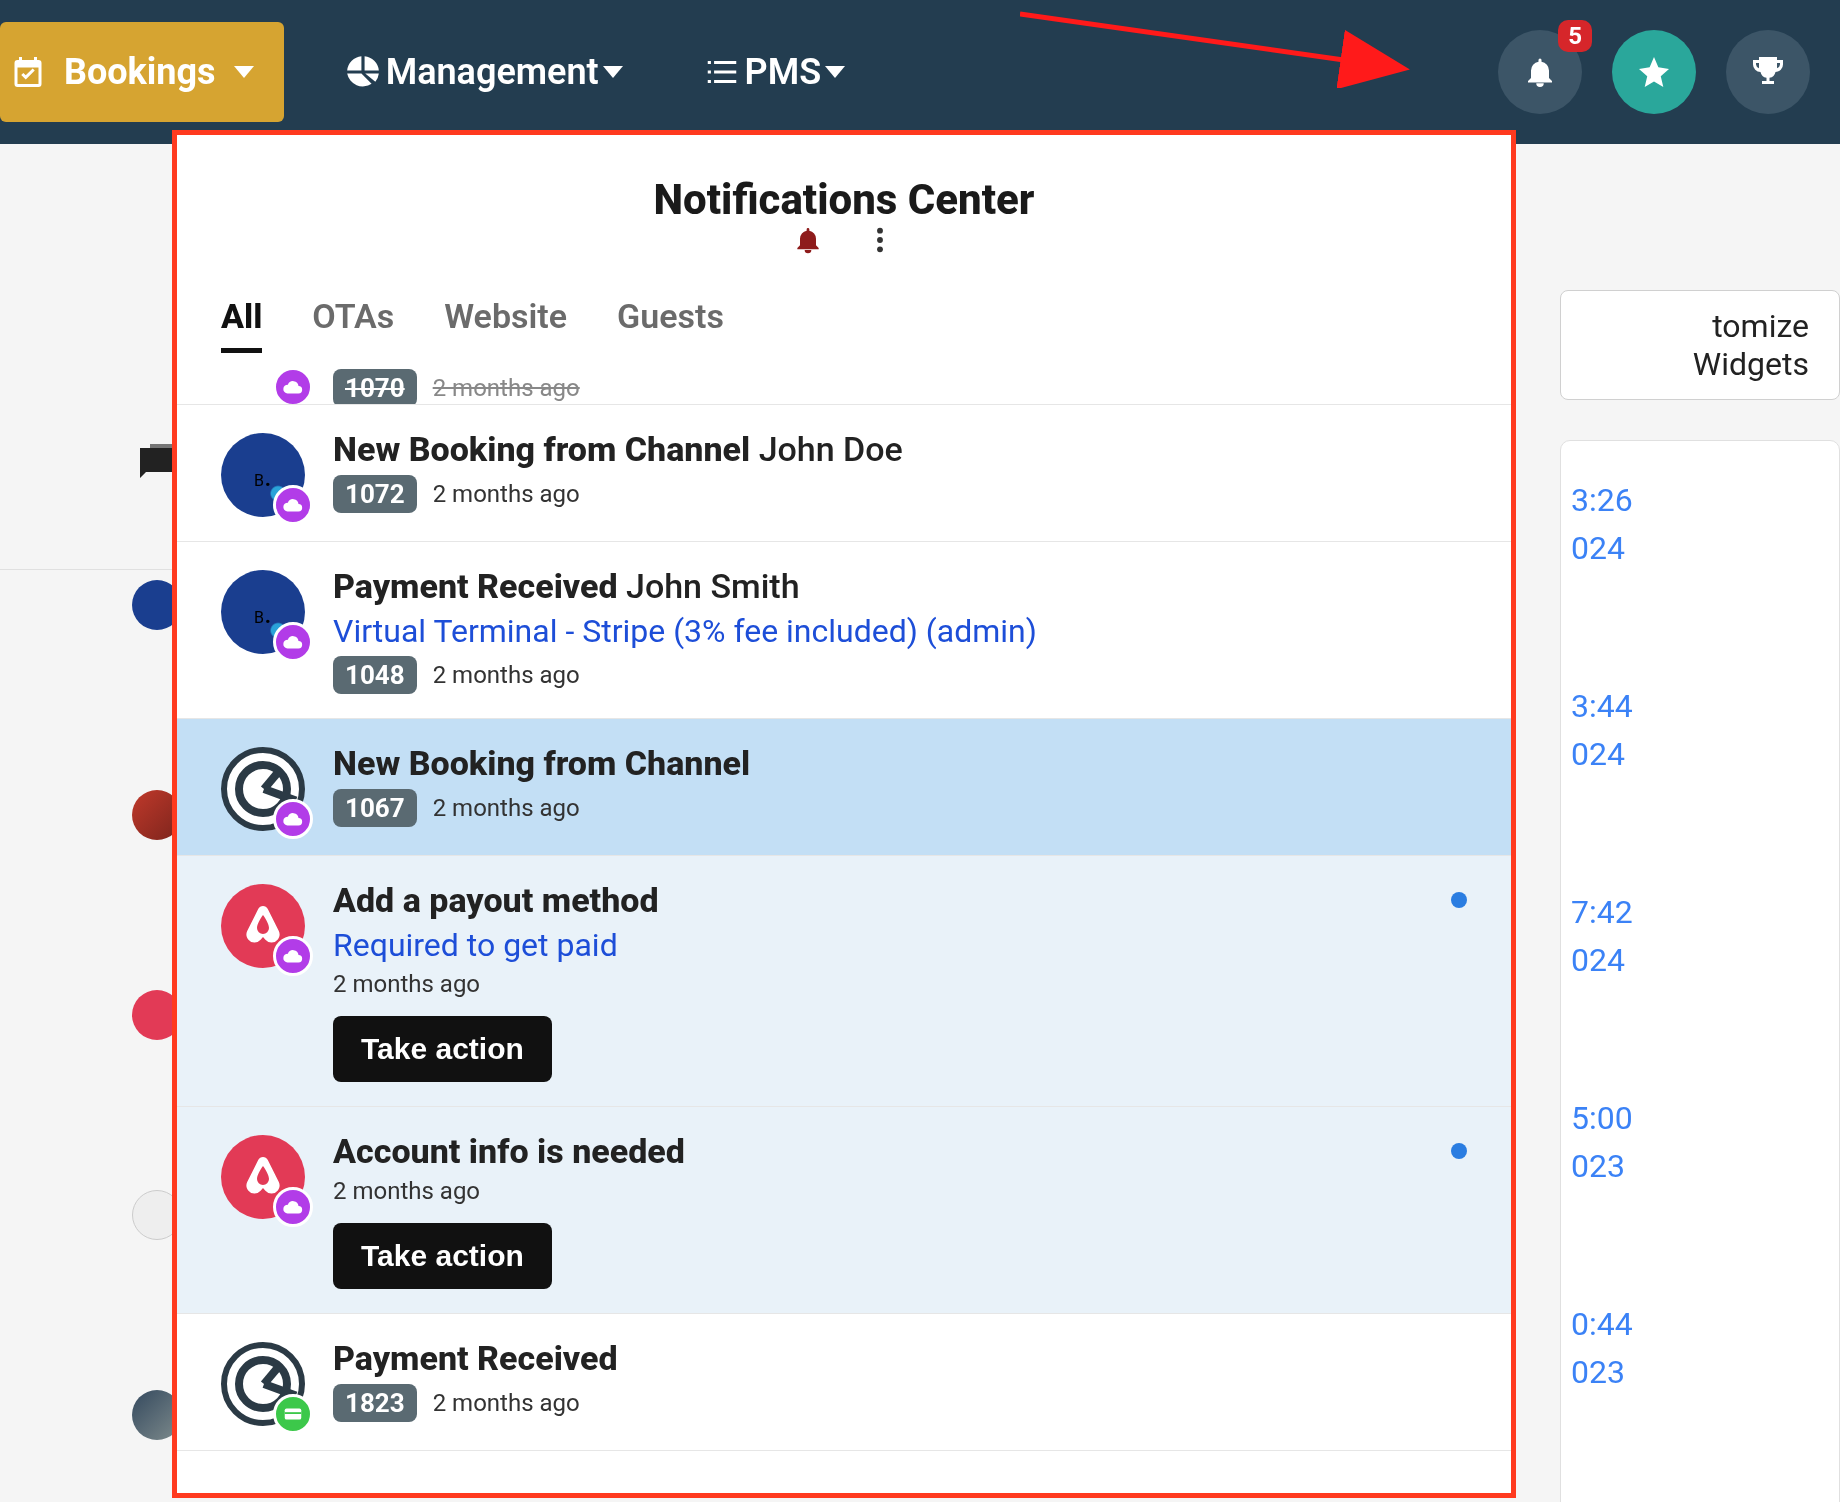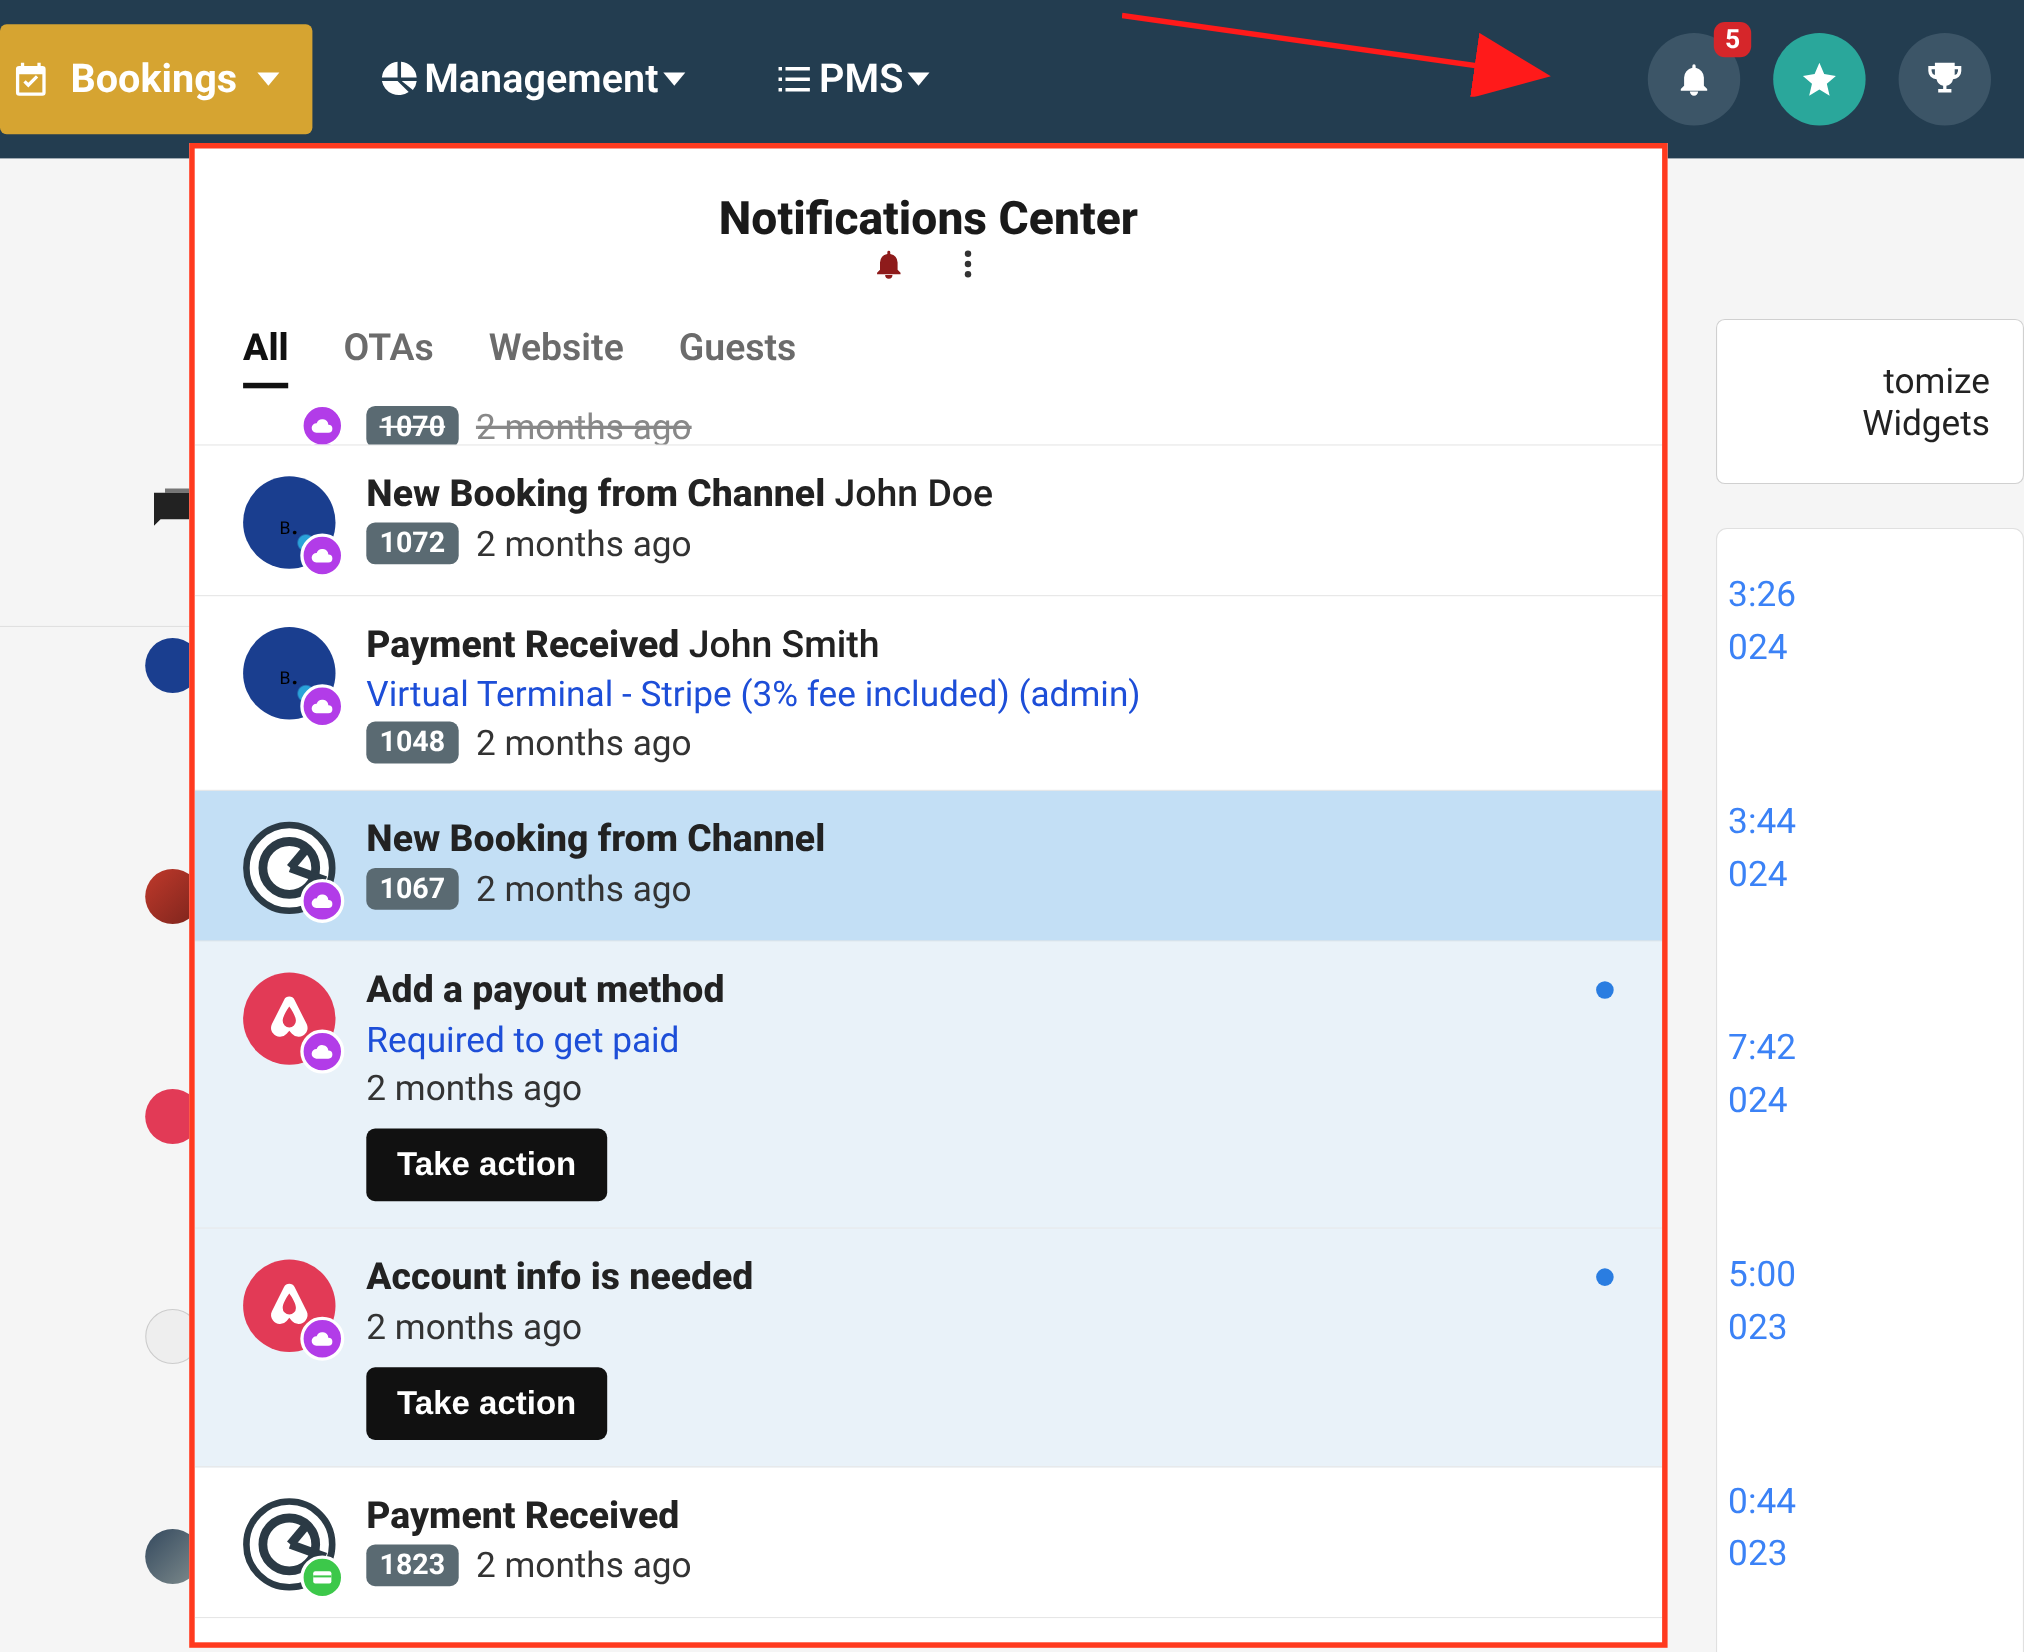--- a/index.html
+++ b/index.html
@@ -75,21 +75,21 @@
     width: 400px; height: 80px;
     pointer-events: none;
     z-index: 50;
   }
 
   
   .bg-cards { position: absolute; left: 0; top: 380px; width: 190px; height: 1100px; }
   .bg-chat { position:absolute; left:132px; top:440px; width:48px; height:48px; color:#222; }
 
   .bg-right { position:absolute; right:0; top:290px; width:280px; height:1200px; }
-  .bg-widget-btn { background:#fff; border:1px solid #d0d0d0; border-radius:8px; padding:36px 30px; font-size:32px; text-align:right; color:#222;}
+  .bg-widget-btn { background:#fff; border:1px solid #d0d0d0; border-radius:8px; padding:16px 30px; font-size:32px; text-align:right; color:#222;}
   .bg-right-card { background:#fff; border-radius:10px; border:1px solid #e0e0e0; margin-top:40px; padding:30px 0 30px 10px; }
   .bg-time { font-size:32px; color:#3b82f6; margin-top:10px; margin-left:0; }
 
   
   .notif-panel {
     position: absolute;
     top: 130px; left: 172px;
     width: 1344px; height: 1368px;
     background: #fff;
     border: 5px solid #ff3a1f;
@@ -154,21 +154,21 @@
   .notif-body { flex:1; }
   .notif-line1 { font-size:34px; color:#222; }
   .notif-line1 .bold { font-weight:800; }
   .notif-line1 .reg { font-weight:500; }
   .notif-desc { font-size:32px; color:#1d4ed8; margin-top:6px; }
   .notif-meta { display:flex; align-items:center; gap:16px; margin-top:6px; }
   .pill {
     background:#5a6a72; color:#fff; border-radius:8px;
     padding:4px 12px; font-size:26px; font-weight:700;
   }
-  .notif-time { font-size:32px; color:#333; }
+  .notif-time { font-size:24px; color:#333; }
   .notif-dot {
     width:16px; height:16px; border-radius:50%; background:#2a7de1;
     position:absolute; right:44px; top:36px;
   }
   .take-action-btn {
     background:#111; color:#fff; border:none; border-radius:8px;
     padding:16px 28px; font-size:30px; font-weight:600; margin-top:18px; cursor:pointer;
   }
 
   #cut-row { height:42px; padding-top:0; padding-bottom:6px; overflow:hidden; border-bottom:1px solid #e6e6e6;}

